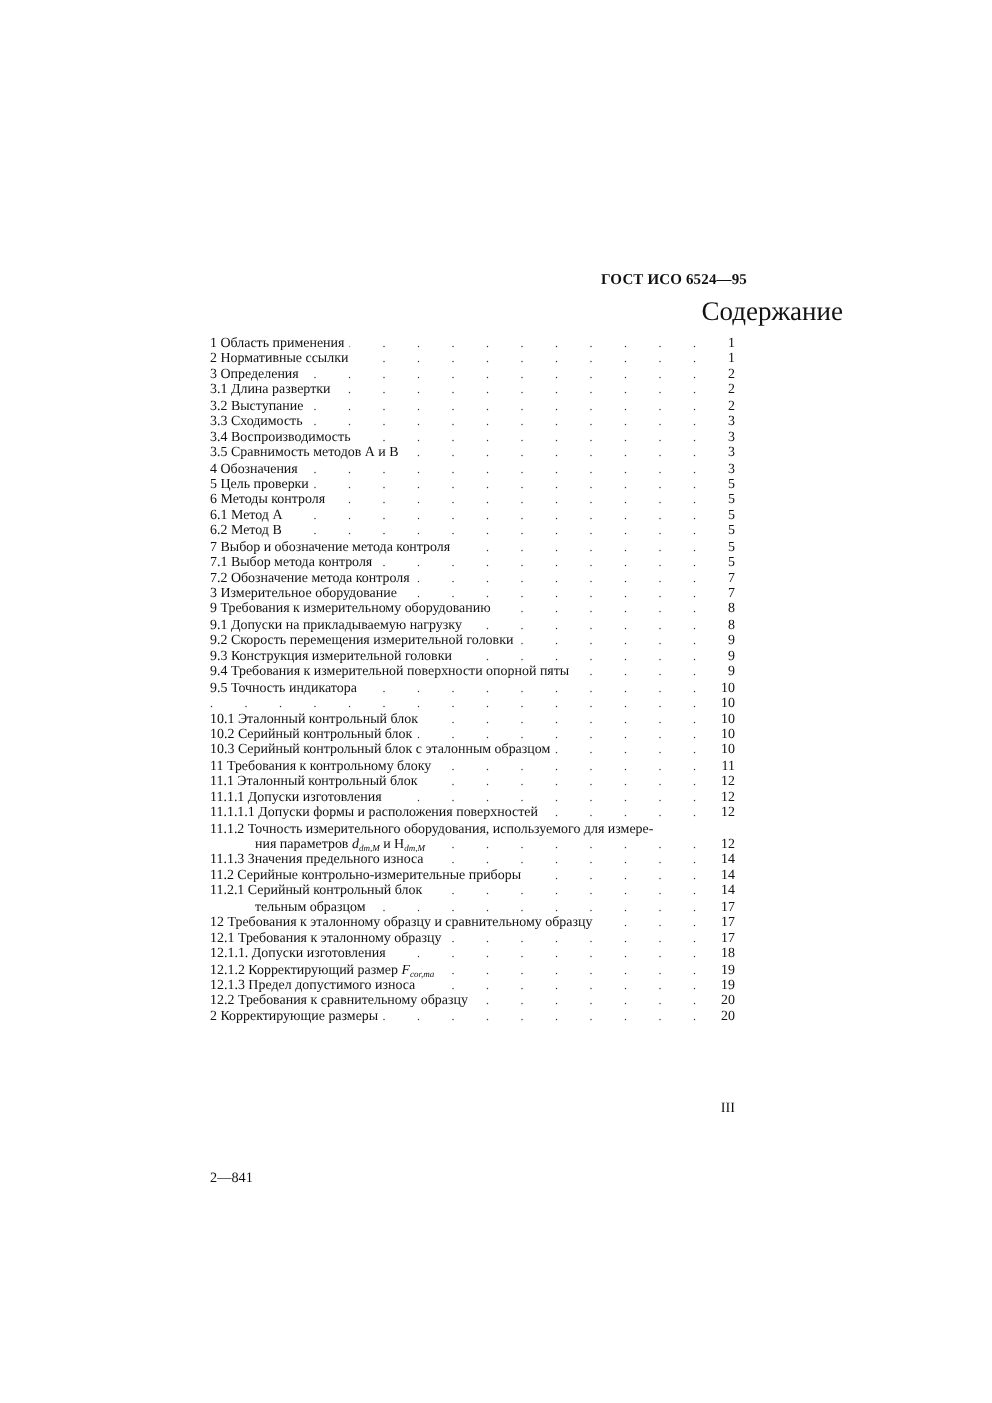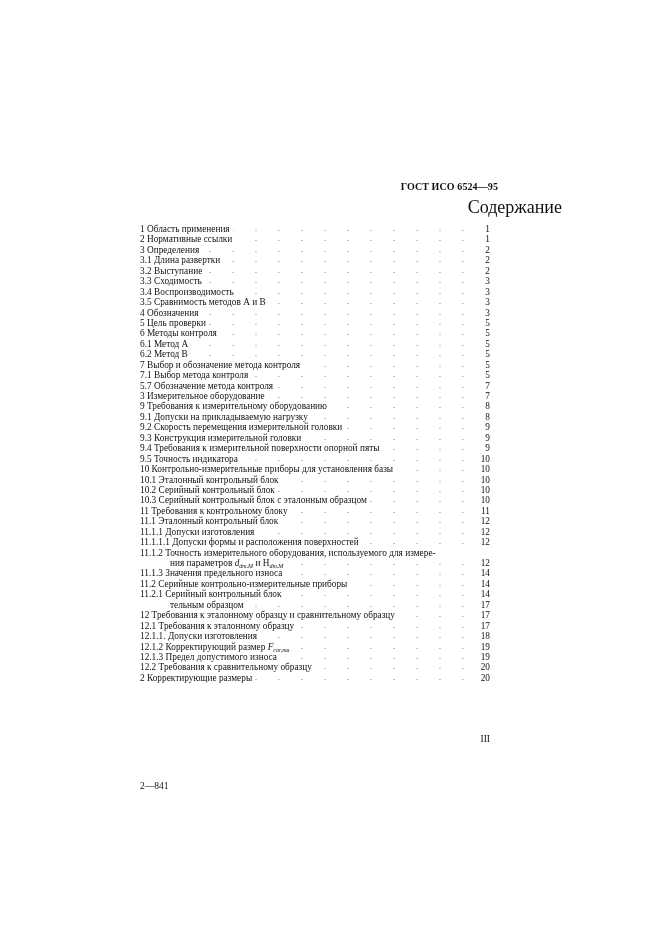--- a/index.html
+++ b/index.html
@@ -39,29 +39,29 @@
   <div class="toc-row"><span class="label">3.3 Сходимость</span><span class="leader">. . . . . . . . . . . . . . . . . . . . . . . . . . . . . . . . . . . . . . . . .</span><span class="page">3</span></div>
   <div class="toc-row"><span class="label">3.4 Воспроизводимость</span><span class="leader">. . . . . . . . . . . . . . . . . . . . . . . . . . . . . . . . . . . . . . . . .</span><span class="page">3</span></div>
   <div class="toc-row"><span class="label">3.5 Сравнимость методов А и В</span><span class="leader">. . . . . . . . . . . . . . . . . . . . . . . . . . . . . . . . . . . . . . . . .</span><span class="page">3</span></div>
   <div class="toc-row"><span class="label">4 Обозначения</span><span class="leader">. . . . . . . . . . . . . . . . . . . . . . . . . . . . . . . . . . . . . . . . .</span><span class="page">3</span></div>
   <div class="toc-row"><span class="label">5 Цель проверки</span><span class="leader">. . . . . . . . . . . . . . . . . . . . . . . . . . . . . . . . . . . . . . . . .</span><span class="page">5</span></div>
   <div class="toc-row"><span class="label">6 Методы контроля</span><span class="leader">. . . . . . . . . . . . . . . . . . . . . . . . . . . . . . . . . . . . . . . . .</span><span class="page">5</span></div>
   <div class="toc-row"><span class="label">6.1 Метод А</span><span class="leader">. . . . . . . . . . . . . . . . . . . . . . . . . . . . . . . . . . . . . . . . .</span><span class="page">5</span></div>
   <div class="toc-row"><span class="label">6.2 Метод В</span><span class="leader">. . . . . . . . . . . . . . . . . . . . . . . . . . . . . . . . . . . . . . . . .</span><span class="page">5</span></div>
   <div class="toc-row"><span class="label">7 Выбор и обозначение метода контроля</span><span class="leader">. . . . . . . . . . . . . . . . . . . . . . . . . . . . . . . . . . . . . . . . .</span><span class="page">5</span></div>
   <div class="toc-row"><span class="label">7.1 Выбор метода контроля</span><span class="leader">. . . . . . . . . . . . . . . . . . . . . . . . . . . . . . . . . . . . . . . . .</span><span class="page">5</span></div>
-  <div class="toc-row"><span class="label">5.7 Обозначение метода контроля</span><span class="leader">. . . . . . . . . . . . . . . . . . . . . . . . . . . . . . . . . . . . . . . . .</span><span class="page">7</span></div>
+  <div class="toc-row"><span class="label">7.2 Обозначение метода контроля</span><span class="leader">. . . . . . . . . . . . . . . . . . . . . . . . . . . . . . . . . . . . . . . . .</span><span class="page">7</span></div>
   <div class="toc-row"><span class="label">3 Измерительное оборудование</span><span class="leader">. . . . . . . . . . . . . . . . . . . . . . . . . . . . . . . . . . . . . . . . .</span><span class="page">7</span></div>
   <div class="toc-row"><span class="label">9 Требования к измерительному оборудованию</span><span class="leader">. . . . . . . . . . . . . . . . . . . . . . . . . . . . . . . . . . . . . . . . .</span><span class="page">8</span></div>
   <div class="toc-row"><span class="label">9.1 Допуски на прикладываемую нагрузку</span><span class="leader">. . . . . . . . . . . . . . . . . . . . . . . . . . . . . . . . . . . . . . . . .</span><span class="page">8</span></div>
   <div class="toc-row"><span class="label">9.2 Скорость перемещения измерительной головки</span><span class="leader">. . . . . . . . . . . . . . . . . . . . . . . . . . . . . . . . . . . . . . . . .</span><span class="page">9</span></div>
   <div class="toc-row"><span class="label">9.3 Конструкция измерительной головки</span><span class="leader">. . . . . . . . . . . . . . . . . . . . . . . . . . . . . . . . . . . . . . . . .</span><span class="page">9</span></div>
   <div class="toc-row"><span class="label">9.4 Требования к измерительной поверхности опорной пяты</span><span class="leader">. . . . . . . . . . . . . . . . . . . . . . . . . . . . . . . . . . . . . . . . .</span><span class="page">9</span></div>
   <div class="toc-row"><span class="label">9.5 Точность индикатора</span><span class="leader">. . . . . . . . . . . . . . . . . . . . . . . . . . . . . . . . . . . . . . . . .</span><span class="page">10</span></div>
-  <div class="toc-row"><span class="label">10 Контрольно-измерительные приборы для установления базы</span><span class="leader">. . . . . . . . . . . . . . . . . . . . . . . . . . . . . . . . . . . . . . . . .</span><span class="page">10</span></div>
+  <div class="toc-row"><span class="leader">. . . . . . . . . . . . . . . . . . . . . . . . . . . . . . . . . . . . . . . . .</span><span class="page">10</span></div>
   <div class="toc-row"><span class="label">10.1 Эталонный контрольный блок</span><span class="leader">. . . . . . . . . . . . . . . . . . . . . . . . . . . . . . . . . . . . . . . . .</span><span class="page">10</span></div>
   <div class="toc-row"><span class="label">10.2 Серийный контрольный блок</span><span class="leader">. . . . . . . . . . . . . . . . . . . . . . . . . . . . . . . . . . . . . . . . .</span><span class="page">10</span></div>
   <div class="toc-row"><span class="label">10.3 Серийный контрольный блок с эталонным образцом</span><span class="leader">. . . . . . . . . . . . . . . . . . . . . . . . . . . . . . . . . . . . . . . . .</span><span class="page">10</span></div>
   <div class="toc-row"><span class="label">11 Требования к контрольному блоку</span><span class="leader">. . . . . . . . . . . . . . . . . . . . . . . . . . . . . . . . . . . . . . . . .</span><span class="page">11</span></div>
   <div class="toc-row"><span class="label">11.1 Эталонный контрольный блок</span><span class="leader">. . . . . . . . . . . . . . . . . . . . . . . . . . . . . . . . . . . . . . . . .</span><span class="page">12</span></div>
   <div class="toc-row"><span class="label">11.1.1 Допуски изготовления</span><span class="leader">. . . . . . . . . . . . . . . . . . . . . . . . . . . . . . . . . . . . . . . . .</span><span class="page">12</span></div>
   <div class="toc-row"><span class="label">11.1.1.1 Допуски формы и расположения поверхностей</span><span class="leader">. . . . . . . . . . . . . . . . . . . . . . . . . . . . . . . . . . . . . . . . .</span><span class="page">12</span></div>
   <div class="toc-row nopage"><span class="label">11.1.2 Точность измерительного оборудования, используемого для измере-</span></div>
   <div class="toc-row cont"><span class="label"><span>ния параметров </span><span class="var">d</span><span class="sub">dm,M</span><span> и H</span><span class="sub">dm,M</span></span><span class="leader">. . . . . . . . . . . . . . . . . . . . . . . . . . . . . . . . . . . . . . . . .</span><span class="page">12</span></div>
   <div class="toc-row"><span class="label">11.1.3 Значения предельного износа</span><span class="leader">. . . . . . . . . . . . . . . . . . . . . . . . . . . . . . . . . . . . . . . . .</span><span class="page">14</span></div>

